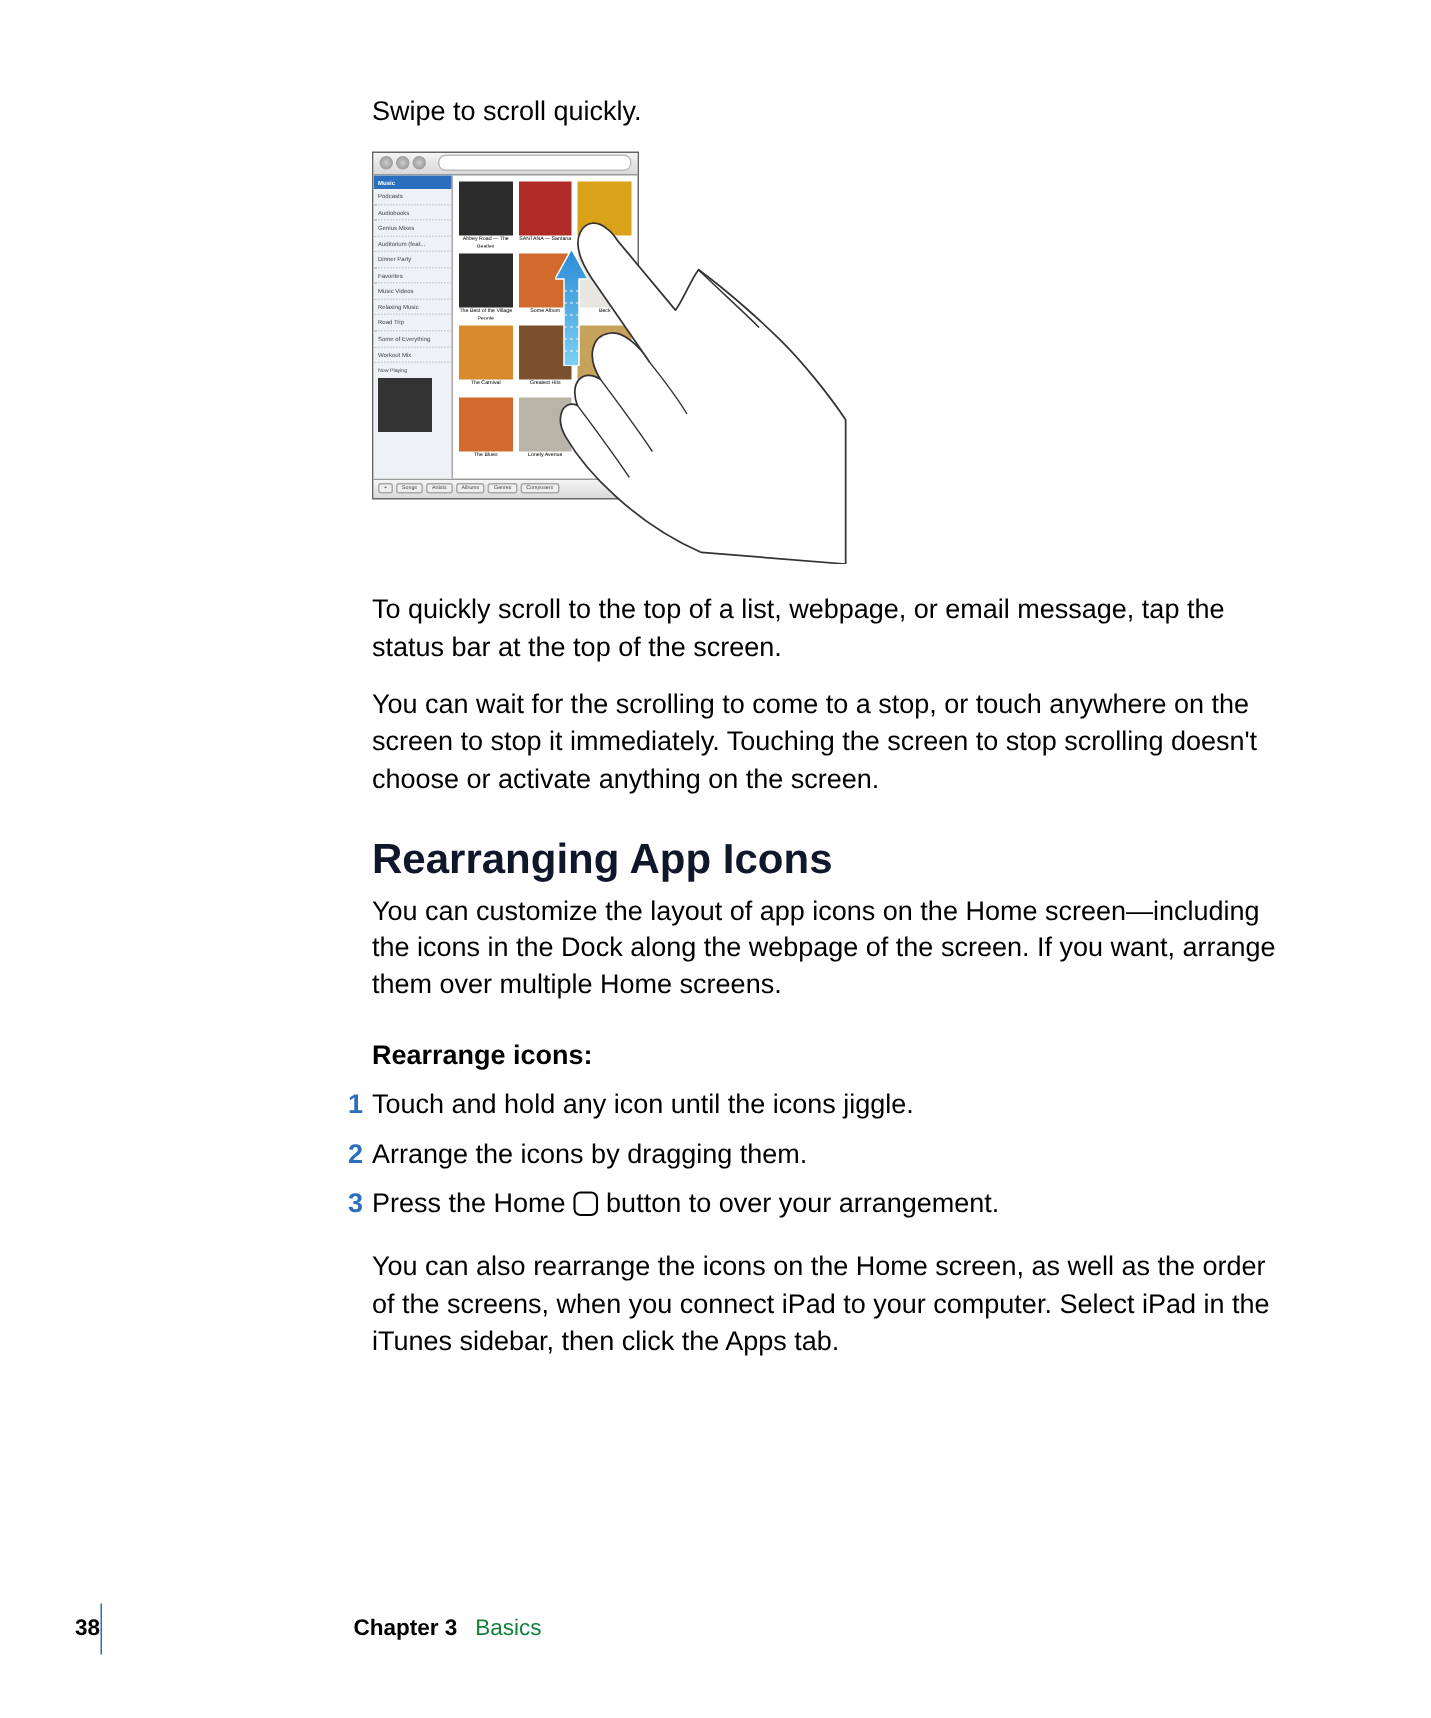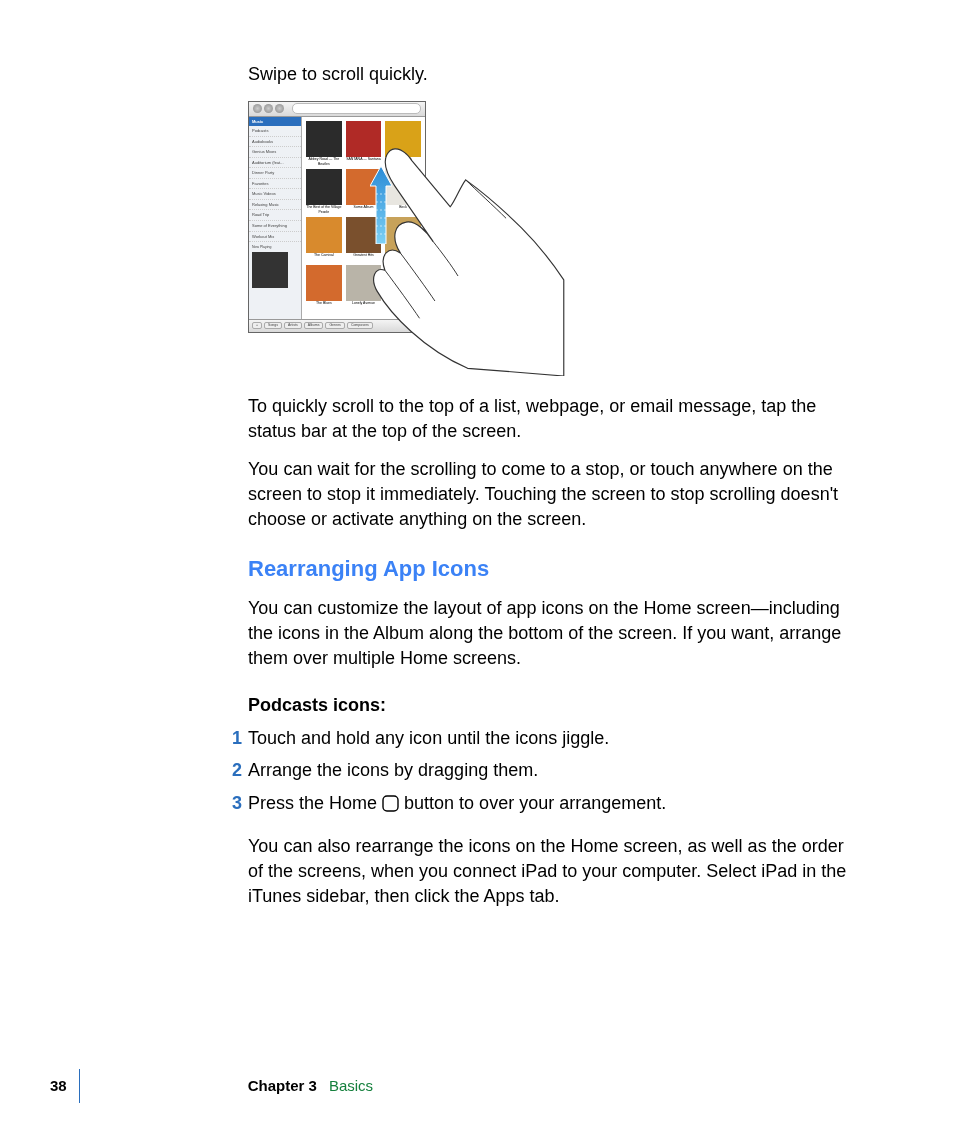--- a/index.html
+++ b/index.html
@@ -15,24 +15,24 @@
     height: 1145px;
     position: relative;
     box-sizing: border-box;
     padding: 62px 94px 0 248px;
   }
   p {
     margin: 0 0 14px 0;
     font-size: 18px;
   }
   .heading {
-    color: #3b82f6;
-    font-size: 22px;
+    color: #0f172a;
+    font-size: 28px;
     font-weight: 600;
-    margin-bottom: 12px;
+    margin-bottom: 2px;
   }
   .step {
     display: flex;
     margin-bottom: 8px;
     font-size: 18px;
   }
   .step-num {
     width: 22px;
     text-align: right;
     color: #2a6ebd;
@@ -130,21 +130,20 @@
     position: absolute;
     bottom: 42px;
     left: 50px;
     display: flex;
     align-items: center;
     font-size: 15px;
   }
   .pagenum {
     font-weight: 700;
     color: #000;
-    margin-right: 12px;
   }
   .vline {
     width: 1px;
     height: 34px;
     background: #2a6ebd;
     margin-right: 168px;
   }
   .chapter-label { font-weight: 700; margin-right: 12px; text-align: right; }
   .chapter-name { color: #15803d; }
   .sp { height: 8px; }
@@ -286,24 +285,24 @@
       <path d="M 34 150 C 46 166, 62 188, 70 200" fill="none" stroke="#333" stroke-width="1"></path>
       <path d="M 118 56 C 128 66, 148 84, 160 96" fill="none" stroke="#333" stroke-width="1"></path>
     </svg>
   </div>
 
   <p>To quickly scroll to the top of a list, webpage, or email message, tap the status bar at the top of the screen.</p>
   <p>You can wait for the scrolling to come to a stop, or touch anywhere on the screen to stop it immediately. Touching the screen to stop scrolling doesn't choose or activate anything on the screen.</p>
 
   <div class="sp"></div>
   <div class="heading">Rearranging App Icons</div>
-  <p>You can customize the layout of app icons on the Home screen—including the icons in the Album along the bottom of the screen. If you want, arrange them over multiple Home screens.</p>
+  <p>You can customize the layout of app icons on the Home screen—including the icons in the Dock along the webpage of the screen. If you want, arrange them over multiple Home screens.</p>
 
   <div class="sp"></div>
-  <p class="bold" style="margin-bottom:8px">Podcasts icons:</p>
+  <p class="bold" style="margin-bottom:8px">Rearrange icons:</p>
 
   <div class="step">
     <span class="step-num">1</span>
     <span>Touch and hold any icon until the icons jiggle.</span>
   </div>
   <div class="step">
     <span class="step-num">2</span>
     <span>Arrange the icons by dragging them.</span>
   </div>
   <div class="step">

